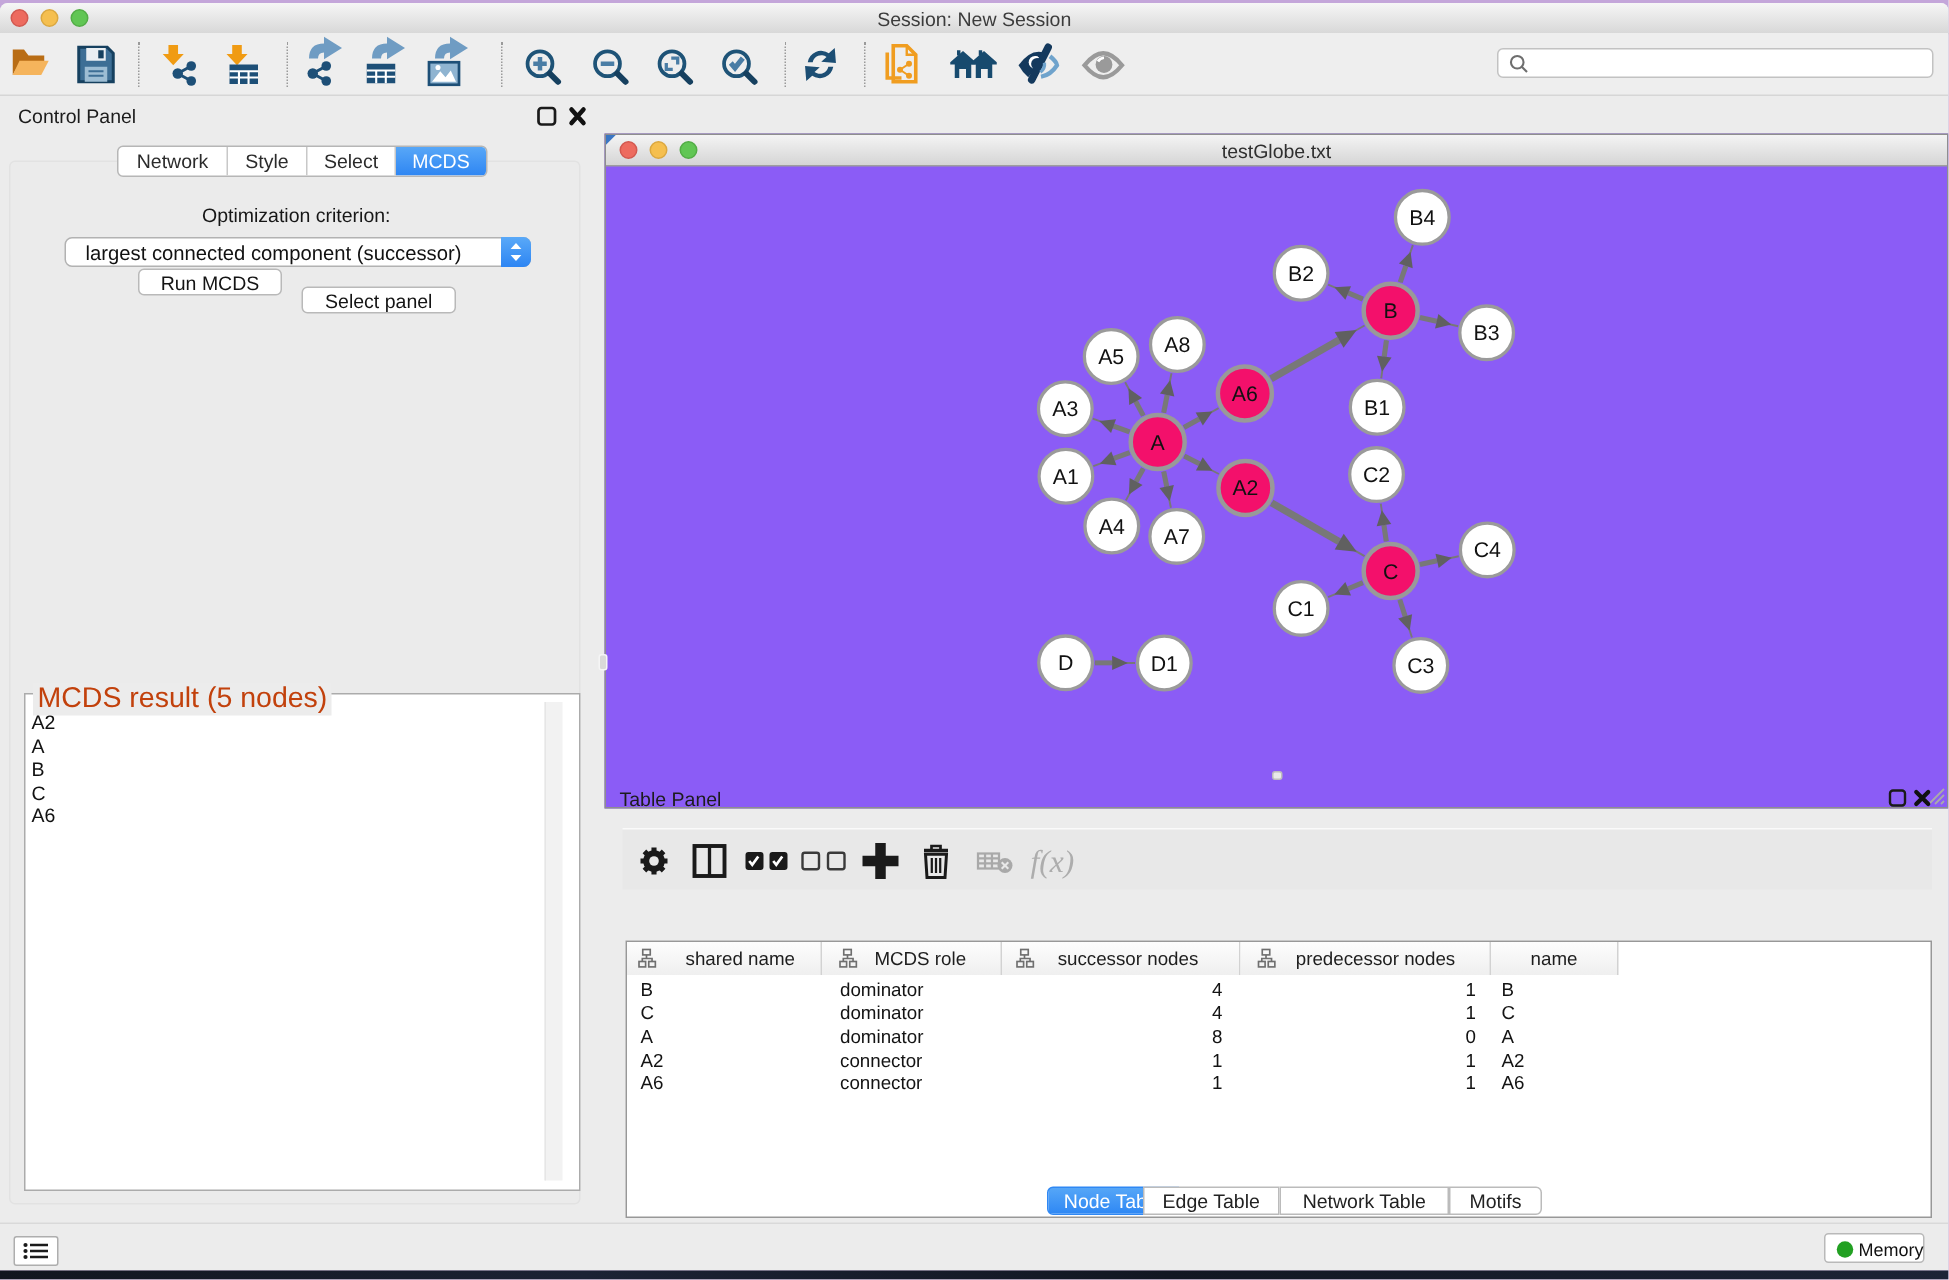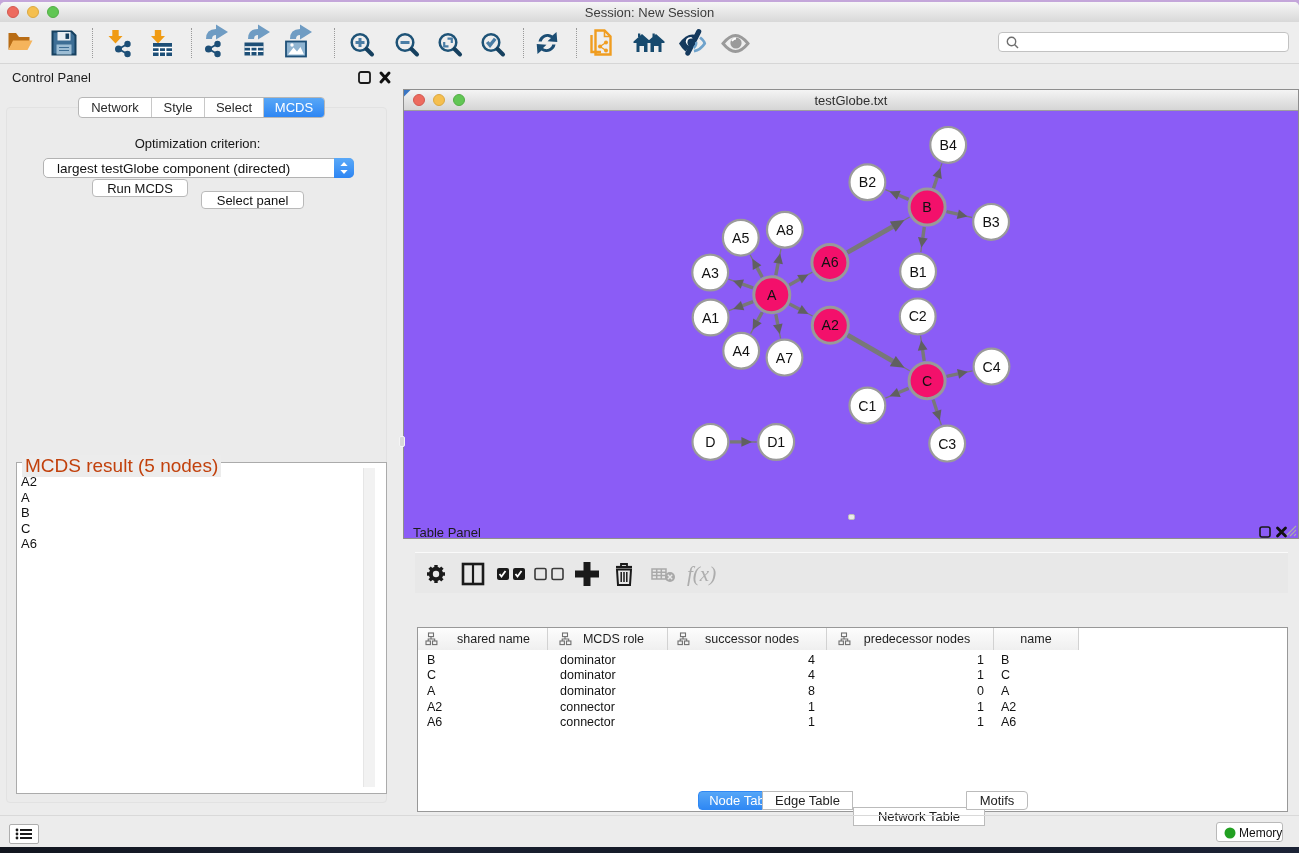--- a/index.html
+++ b/index.html
@@ -217,21 +217,21 @@
   </svg>
   <div id="cp-inner"></div>
   <div id="cp-tabs">
     <div class="cptab" style="width:72px">Network</div>
     <div class="cptab" style="width:52px">Style</div>
     <div class="cptab" style="width:58px">Select</div>
     <div class="cptab sel" style="width:60px">MCDS</div>
   </div>
   <div id="optlabel">Optimization criterion:</div>
   <div id="dropdown">
-      <span>largest testGlobe component (directed)</span>
+      <span>largest connected component (successor)</span>
     <div id="ddcap"><svg width="20" height="20">
           <path d="M10 4 L13.6 8 L6.4 8 Z" fill="#fff"></path>
           <path d="M10 16 L13.6 12 L6.4 12 Z" fill="#fff"></path>
         </svg></div>
   </div>
   <div class="btn" style="left:92px;top:177px;width:96px;">Run MCDS</div>
   <div class="btn" style="left:201px;top:189px;width:103px;">Select panel</div>
   <div id="groupbox">
       <div id="listscroll"></div>
     </div>
@@ -469,21 +469,21 @@
     <div class="td" style="left:409px;top:71.6px;width:157px;text-align:right;">1</div>
     <div class="td" style="left:583px;top:71.6px;">A2</div>
     <div class="td" style="left:9px;top:87.3px;">A6</div>
     <div class="td" style="left:142px;top:87.3px;">connector</div>
     <div class="td" style="left:250px;top:87.3px;width:147px;text-align:right;">1</div>
     <div class="td" style="left:409px;top:87.3px;width:157px;text-align:right;">1</div>
     <div class="td" style="left:583px;top:87.3px;">A6</div>
   </div>
   <div class="bt sel" style="left:674px;width:88px;border-radius:4px 0 0 4px;">Node Table</div>
   <div class="bt" style="left:762px;width:91px;">Edge Table</div>
-  <div class="bt" style="left:853px;width:132px;margin-top:16px;">Network Table</div>
+  <div class="bt" style="left:853px;width:113px;">Network Table</div>
   <div class="bt" style="left:966px;width:62px;border-radius:0 4px 4px 0;">Motifs</div>
   <div id="statusline"></div>
   <div id="listbtn"><svg width="28" height="18">
     <g stroke="#1a1a1a" stroke-width="1.8">
           <path d="M10 5 L22 5 M10 9 L22 9 M10 13 L22 13"></path>
         </g>
     <g fill="#1a1a1a">
           <circle cx="7" cy="5" r="1.4"></circle>
           <circle cx="7" cy="9" r="1.4"></circle>
           <circle cx="7" cy="13" r="1.4"></circle>

